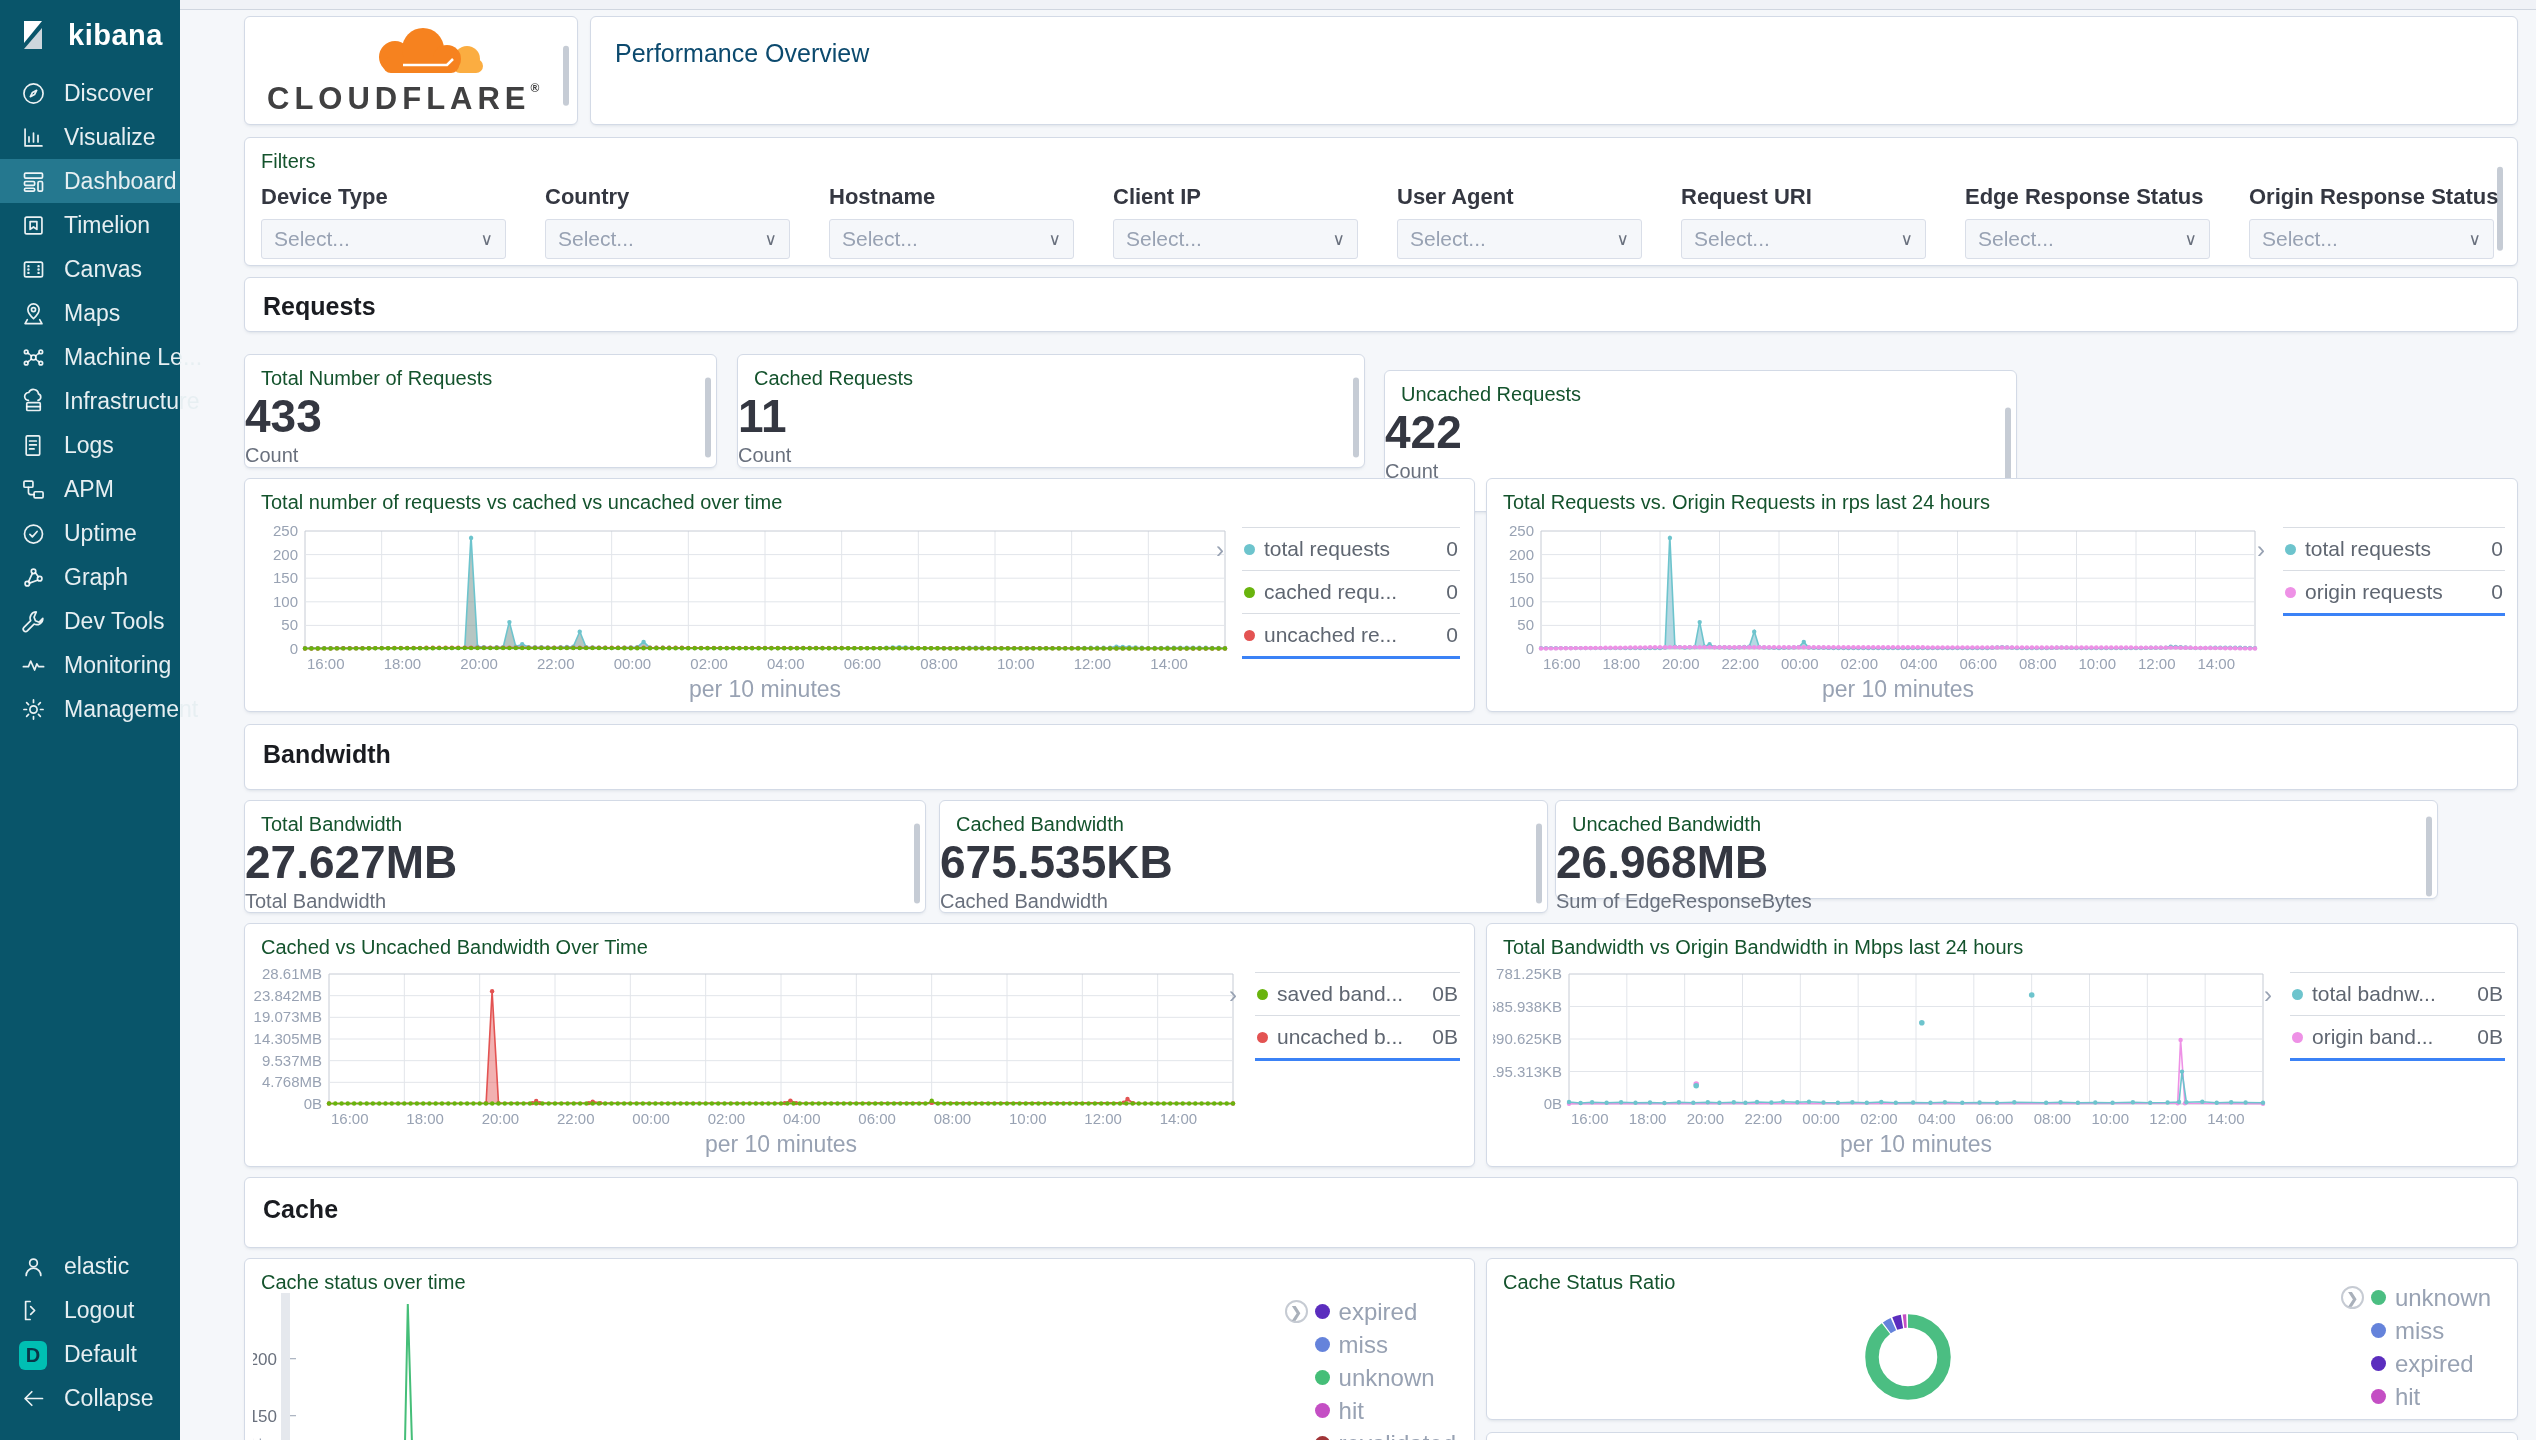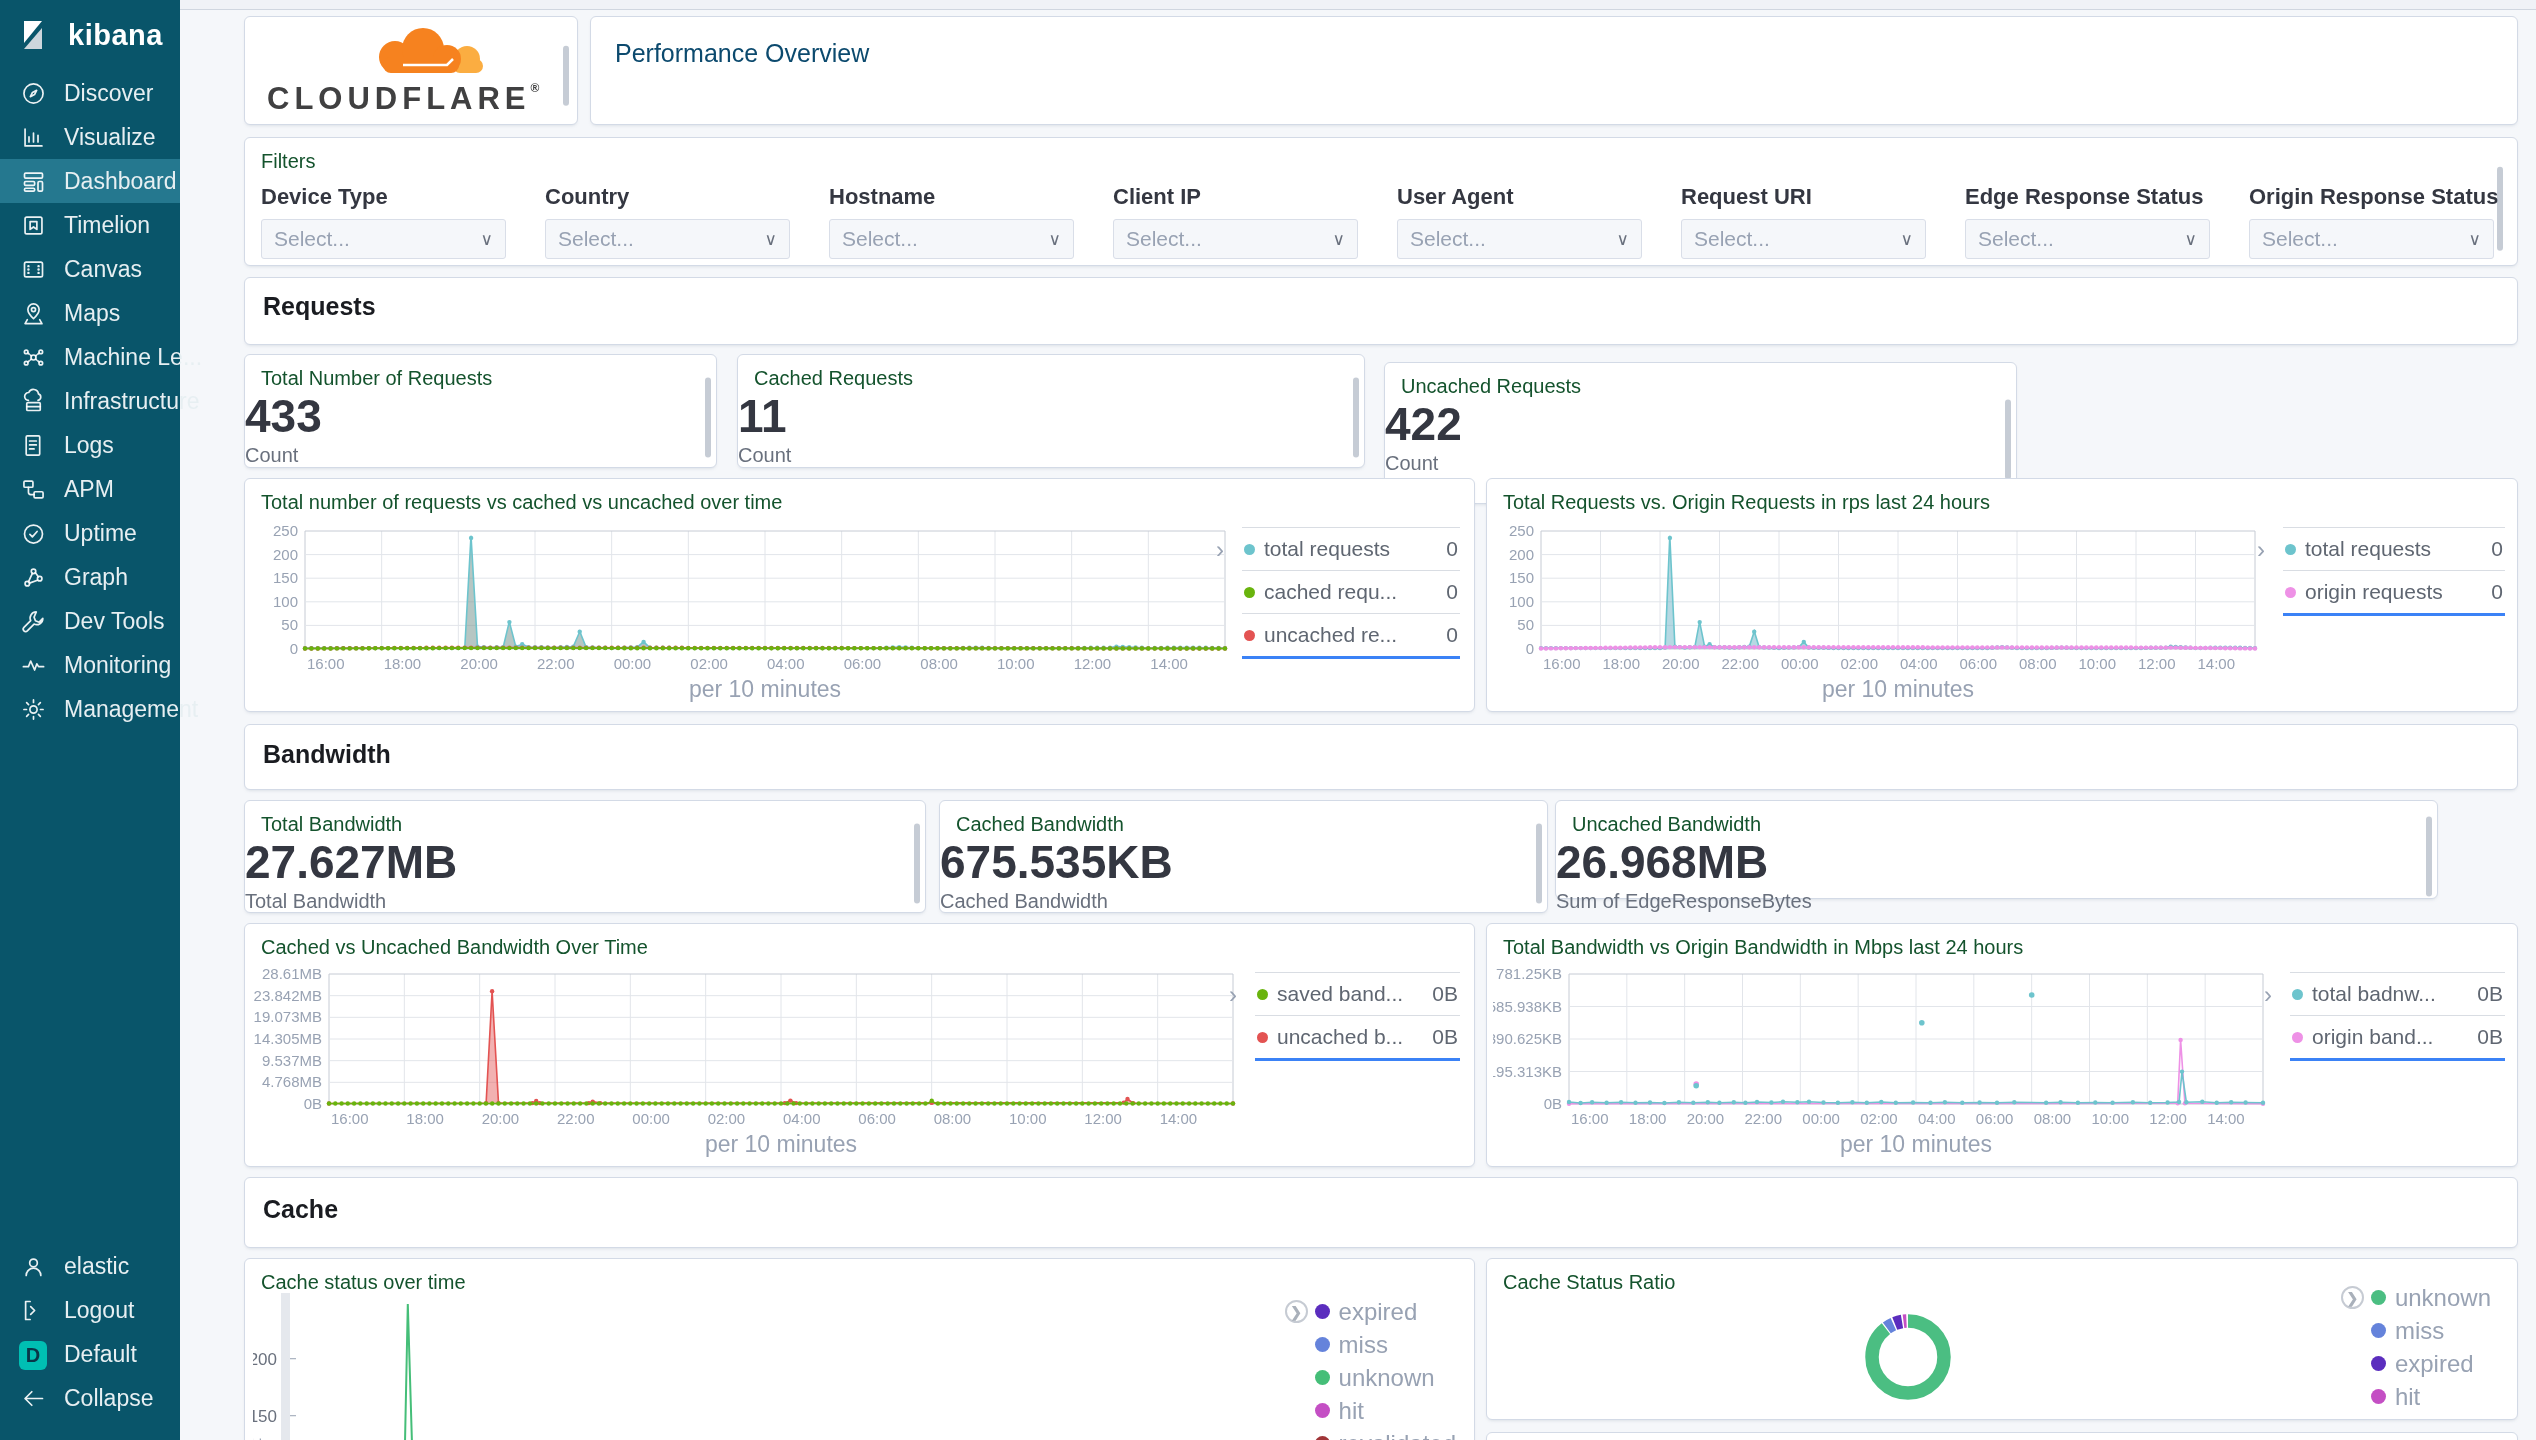--- a/index.html
+++ b/index.html
@@ -344,41 +344,41 @@
         <div class="filter-label">Origin Response Status</div>
         <div class="filter-select">
           <span class="filter-placeholder">Select...</span>
           <span class="filter-caret">∨</span>
         </div>
       </div>
     </div>
   <span class="resize-handle" style="height:84px;right:14px"></span>
 </div>
 
-<div class="panel" style="left:244px;top:277px;width:2274px;height:68px">
+<div class="panel" style="left:244px;top:277px;width:2274px;height:55px">
   <div class="section-title" style="top:14px">Requests</div>
 </div>
 
 <div class="panel metric-card" style="left:244px;top:354px;width:473px;height:114px">
   <div class="panel-title">Total Number of Requests</div>
   <div class="metric-body">
     <div class="metric-value">433</div>
     <div class="metric-sub">Count</div>
   </div>
   <span class="resize-handle" style="right:5px"></span>
 </div>
 <div class="panel metric-card" style="left:737px;top:354px;width:628px;height:114px">
   <div class="panel-title">Cached Requests</div>
   <div class="metric-body">
     <div class="metric-value">11</div>
     <div class="metric-sub">Count</div>
   </div>
   <span class="resize-handle" style="right:5px"></span>
 </div>
-<div class="panel metric-card" style="left:1384px;top:362px;width:633px;height:142px">
+<div class="panel metric-card" style="left:1384px;top:370px;width:633px;height:142px">
   <div class="panel-title">Uncached Requests</div>
   <div class="metric-body">
     <div class="metric-value">422</div>
     <div class="metric-sub">Count</div>
   </div>
   <span class="resize-handle" style="right:5px"></span>
 </div>
 
 <div class="panel" style="left:244px;top:478px;width:1231px;height:234px">
   <div class="panel-title">Total number of requests vs cached vs uncached over time</div>

